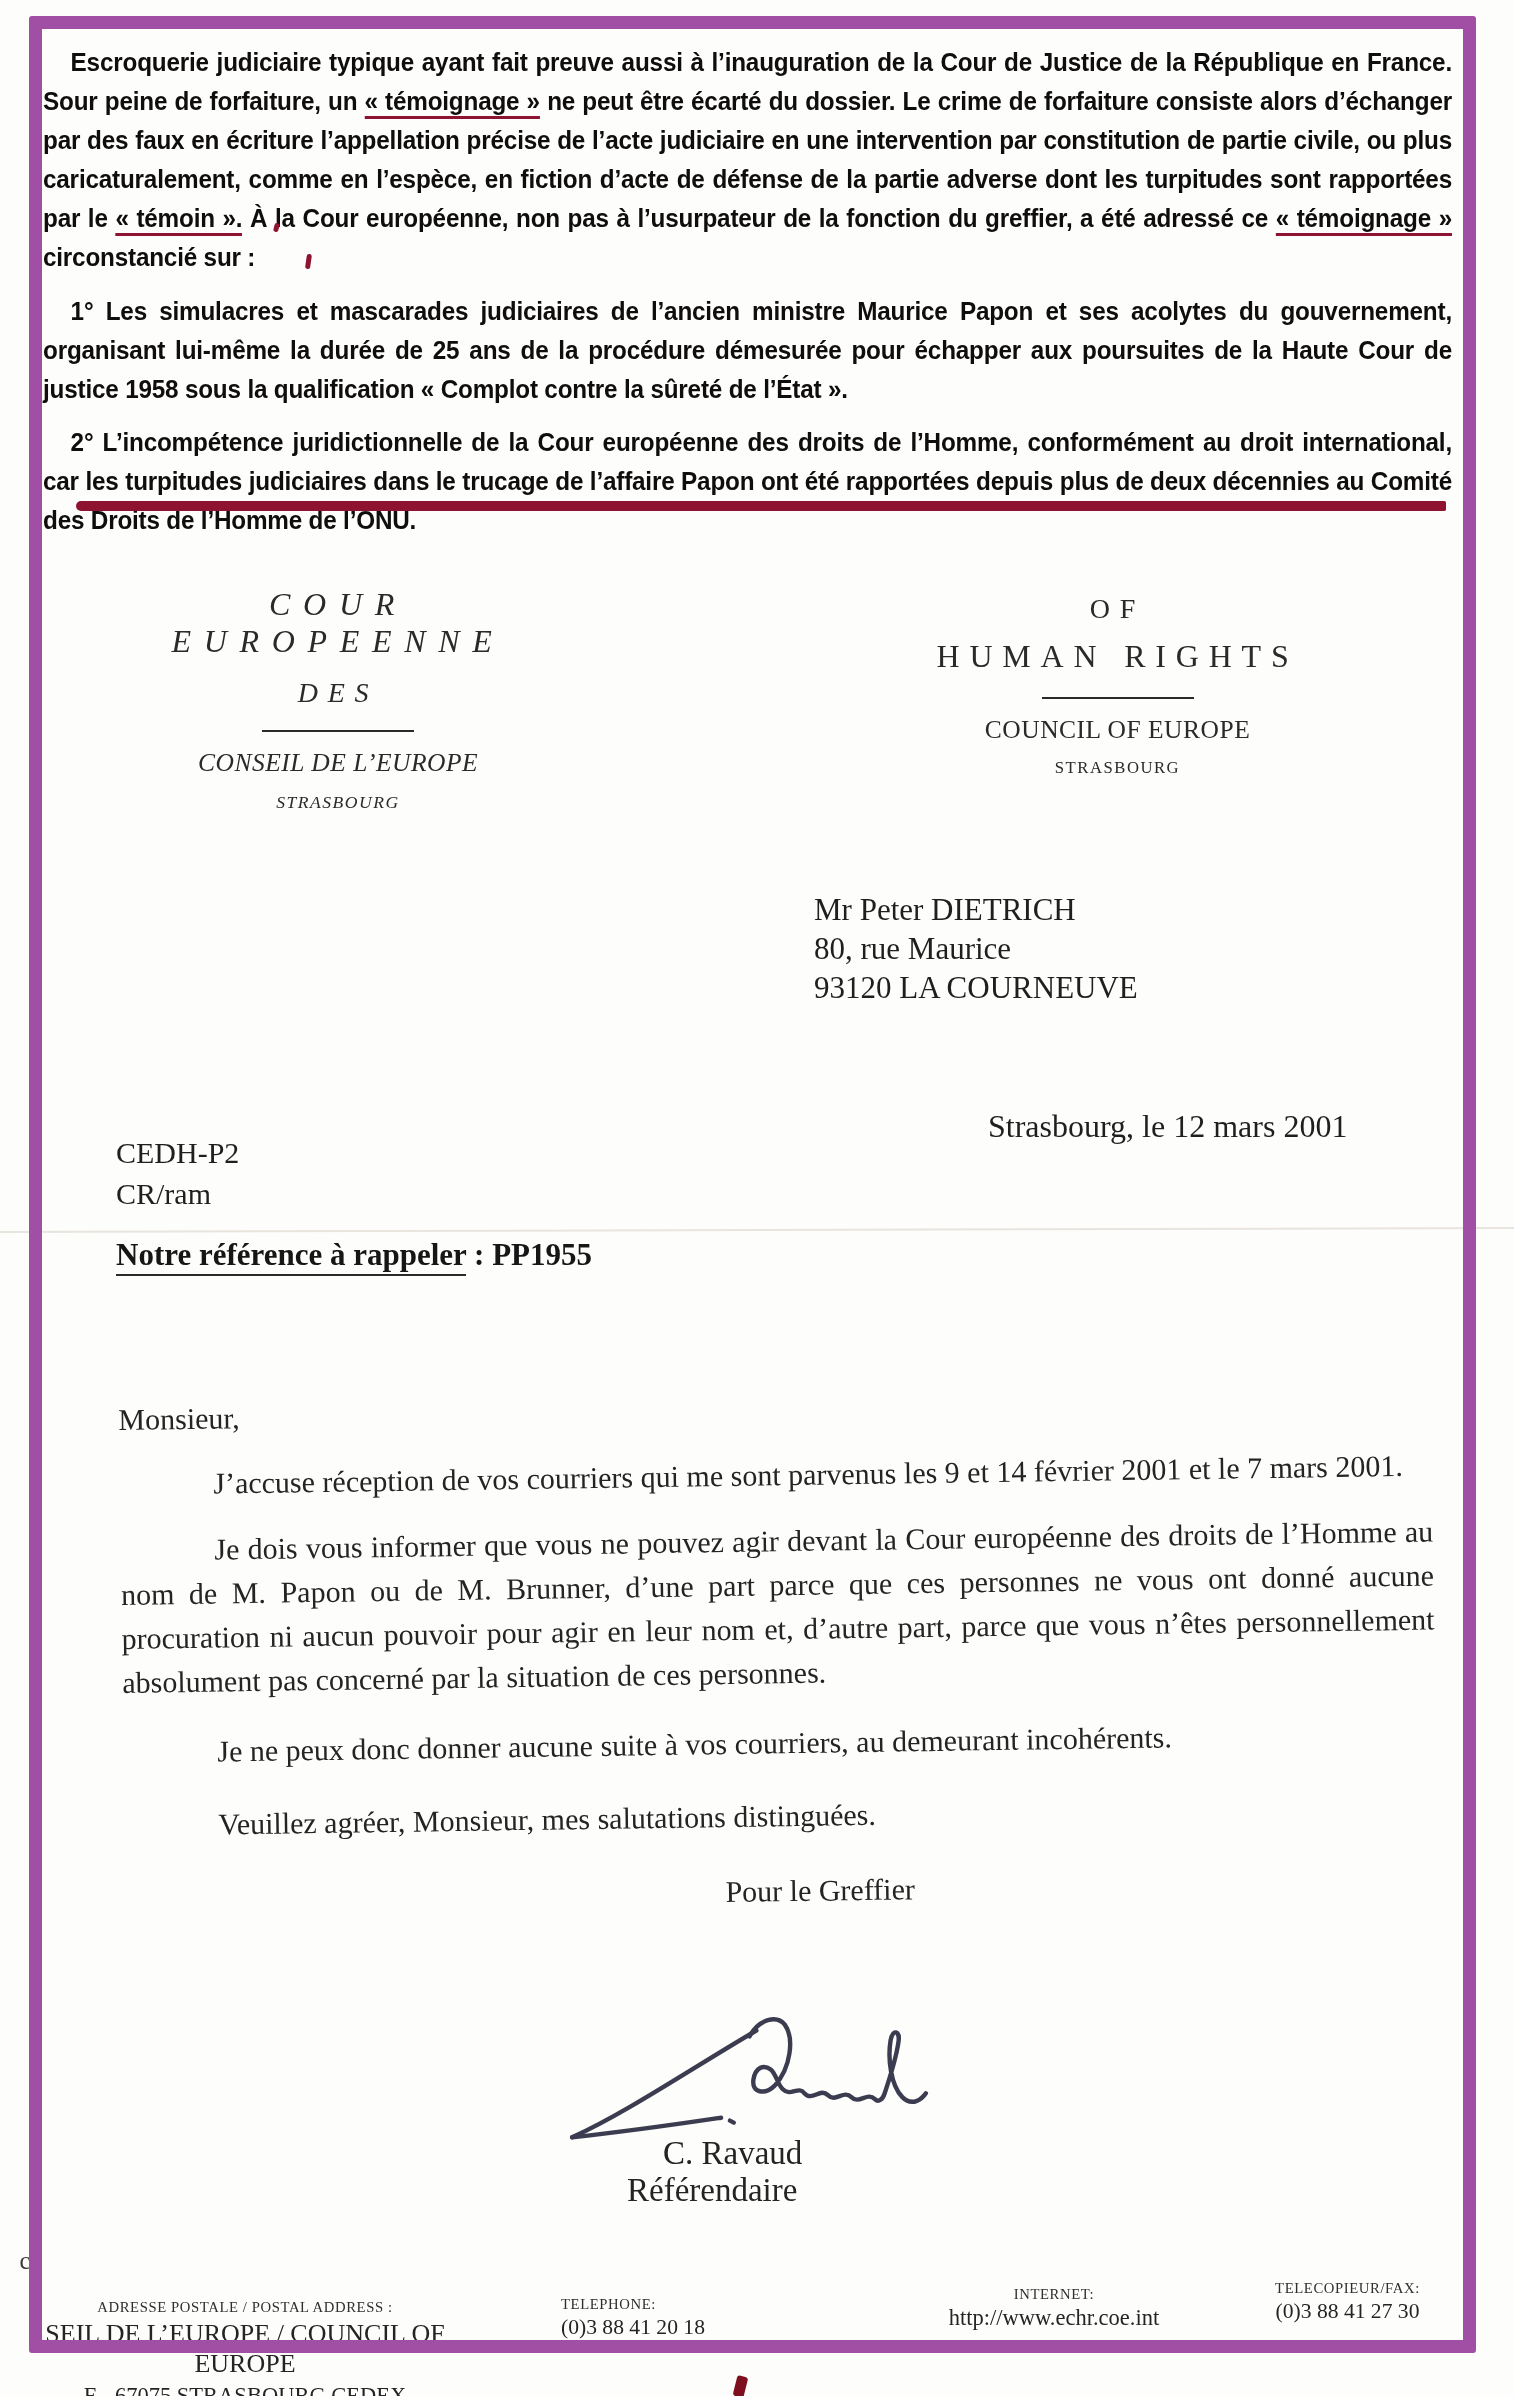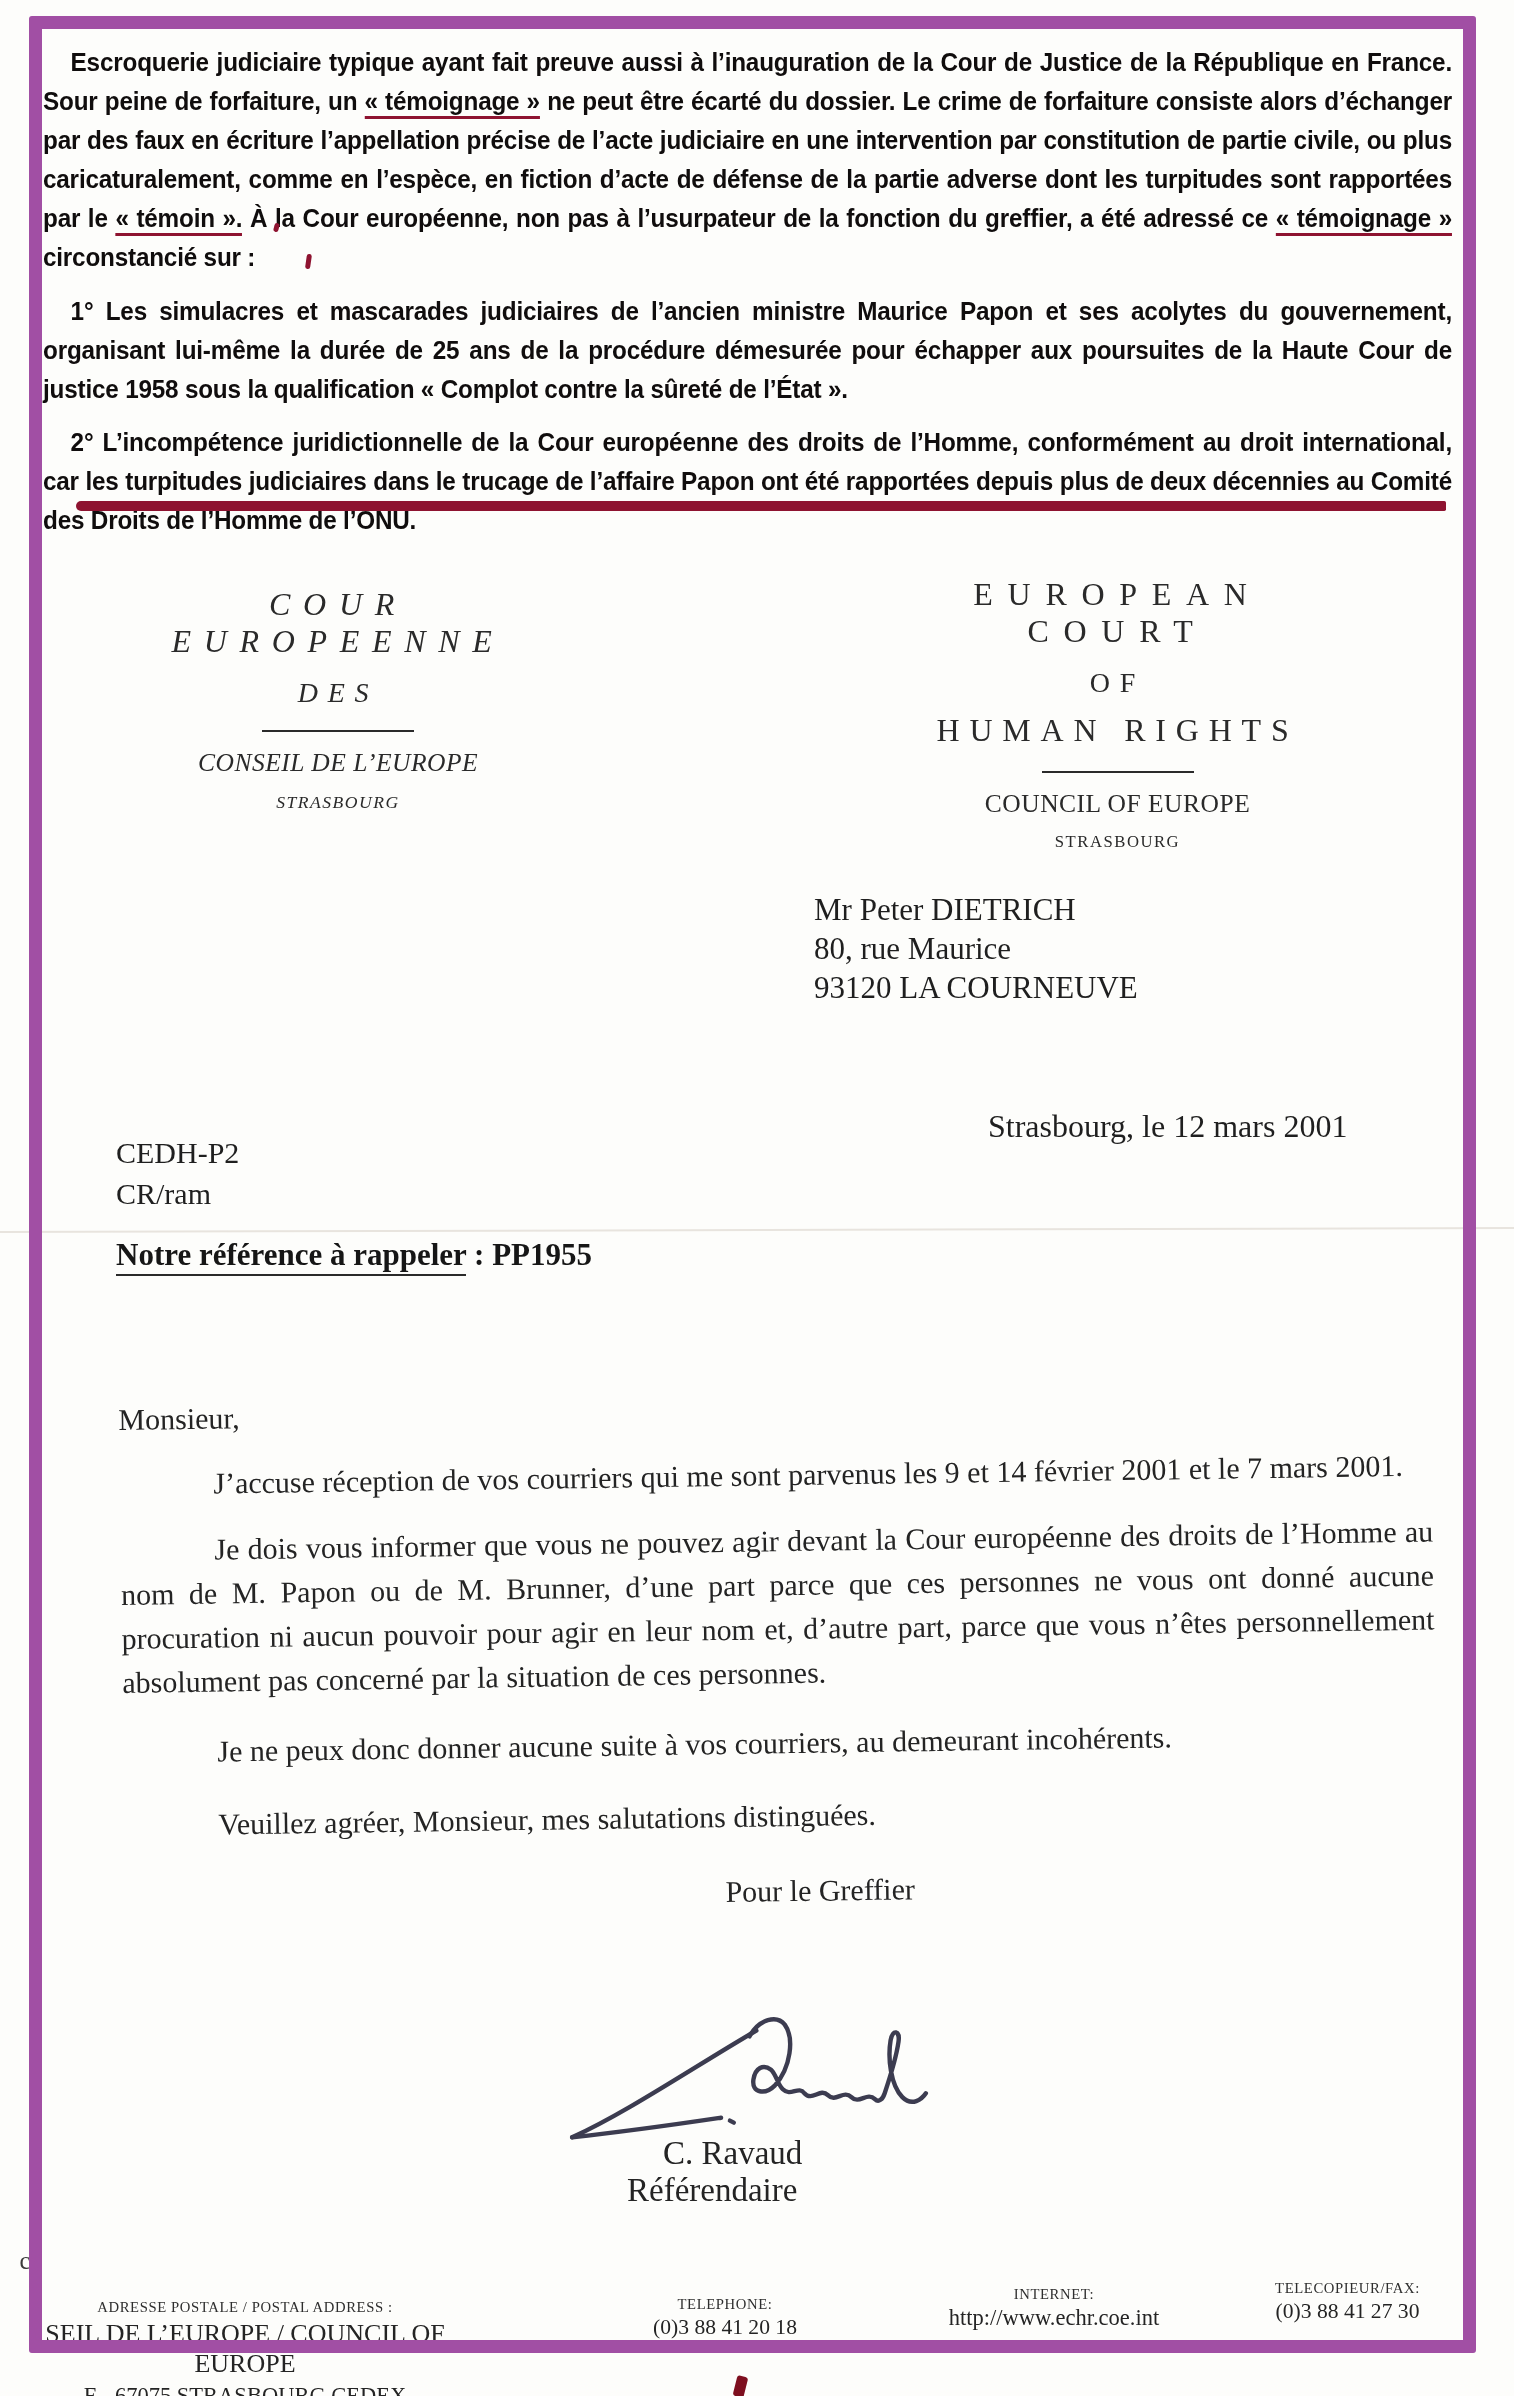--- a/index.html
+++ b/index.html
@@ -48,21 +48,21 @@
   
   .sig{position:absolute;left:567px;top:2007px;width:365px;height:145px;}
   .signer-name{position:absolute;left:663px;top:2135px;font-size:33px;color:#242424;}
   .signer-title{position:absolute;left:627px;top:2172px;font-size:33px;color:#242424;}
   
   .footer-cc{position:absolute;left:19.6px;top:2247px;font-size:24.5px;color:#3a3a3a;z-index:5;}
   .f-addr{position:absolute;left:39px;top:2299px;width:412px;text-align:center;z-index:5;}
   .f-addr .small{font-size:14.7px;letter-spacing:0.6px;color:#2e2e2e;}
   .f-addr .big{font-size:26px;margin-top:2.9px;color:#242424;}
   .f-addr .big2{font-size:22.5px;margin-top:3.9px;color:#242424;}
-  .f-tel{position:absolute;left:588px;top:2296px;width:274px;text-align:center;z-index:5;}
+  .f-tel{position:absolute;left:561px;top:2296px;width:274px;text-align:left;z-index:5;}
   .f-net{position:absolute;left:912px;top:2286px;width:284px;text-align:center;z-index:5;}
   .f-fax{position:absolute;left:1225px;top:2280px;width:245px;text-align:center;z-index:5;}
   .f-lbl{font-size:14.7px;letter-spacing:0.6px;color:#2e2e2e;}
   .f-val{font-size:21.6px;margin-top:2px;color:#242424;}
   .f-net .f-val{font-size:22.5px;}
   
   .mark{position:absolute;background:#8e1330;border-radius:2.9px;z-index:60;}
   .mark-a{left:306px;top:254px;width:4.9px;height:14.7px;transform:rotate(8deg);}
   .mark-b{left:274px;top:223px;width:4.9px;height:8.8px;transform:rotate(14deg);}
   .mark-c{left:735px;top:2376px;width:10.8px;height:20.6px;transform:rotate(14deg);background:#7e0f1f;}
@@ -82,21 +82,20 @@
 
   <div class="lh lh-left">
     <div class="lh-big">COUR EUROPEENNE</div>
     <div class="lh-mid">DES</div>
     <div class="lh-rule"></div>
     <div class="lh-council">CONSEIL DE L’EUROPE</div>
     <div class="lh-city">STRASBOURG</div>
   </div>
 
   <div class="lh lh-right">
-    <div class="lh-big">EUROPEAN COURT</div>
     <div class="lh-mid">OF</div>
     <div class="lh-big2" style="margin-top:13.7px;">HUMAN RIGHTS</div>
     <div class="lh-rule"></div>
     <div class="lh-council">COUNCIL OF EUROPE</div>
     <div class="lh-city">STRASBOURG</div>
   </div>
 
   <div class="recipient">
     <div>Mr Peter DIETRICH</div>
     <div>80, rue Maurice</div>

